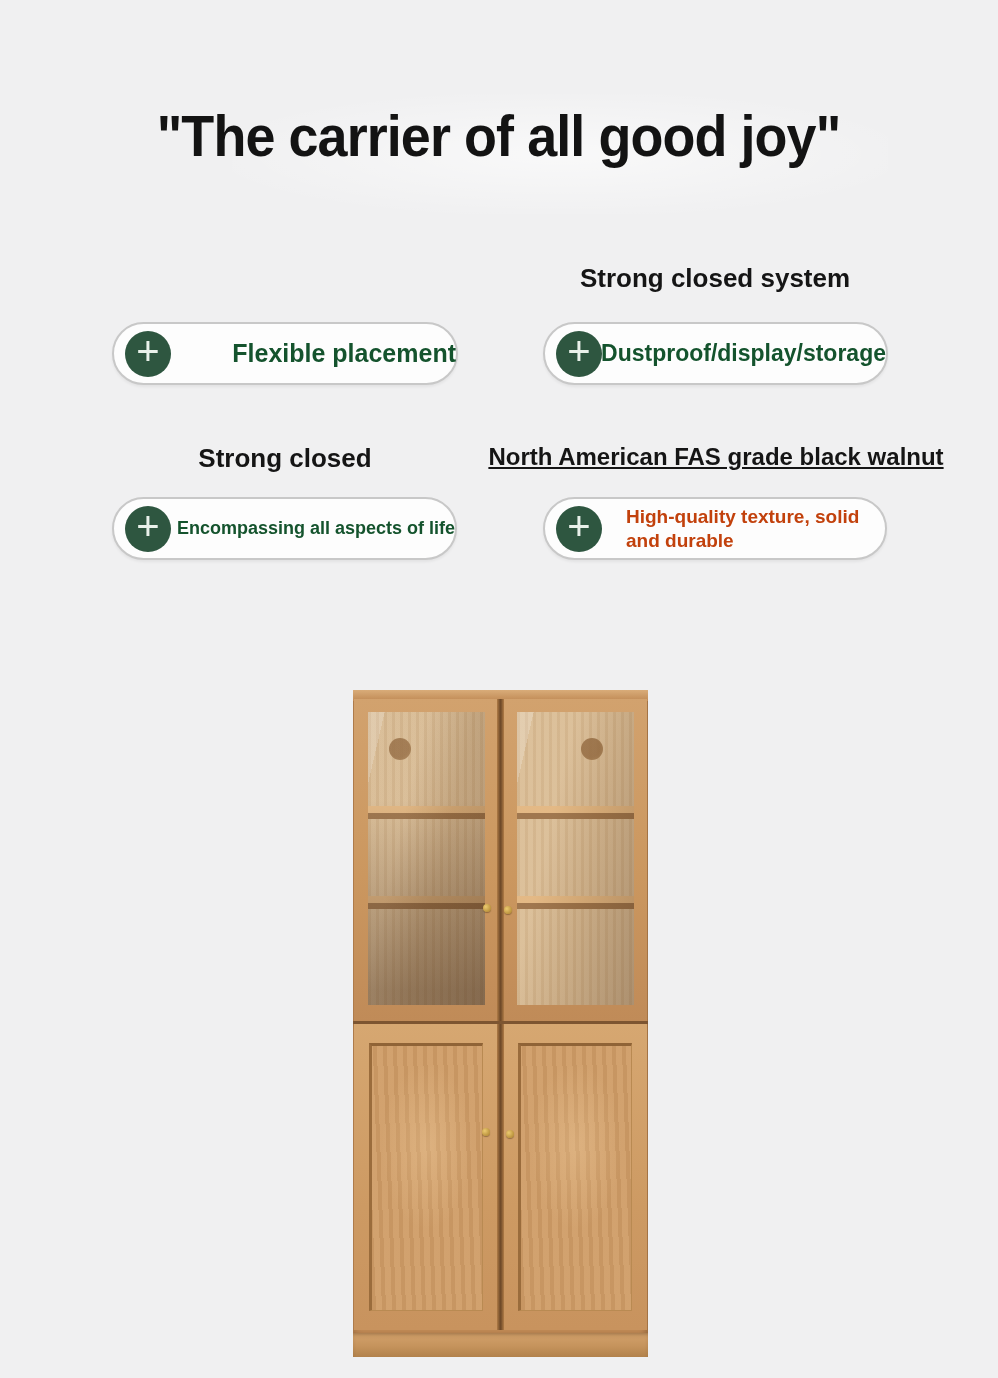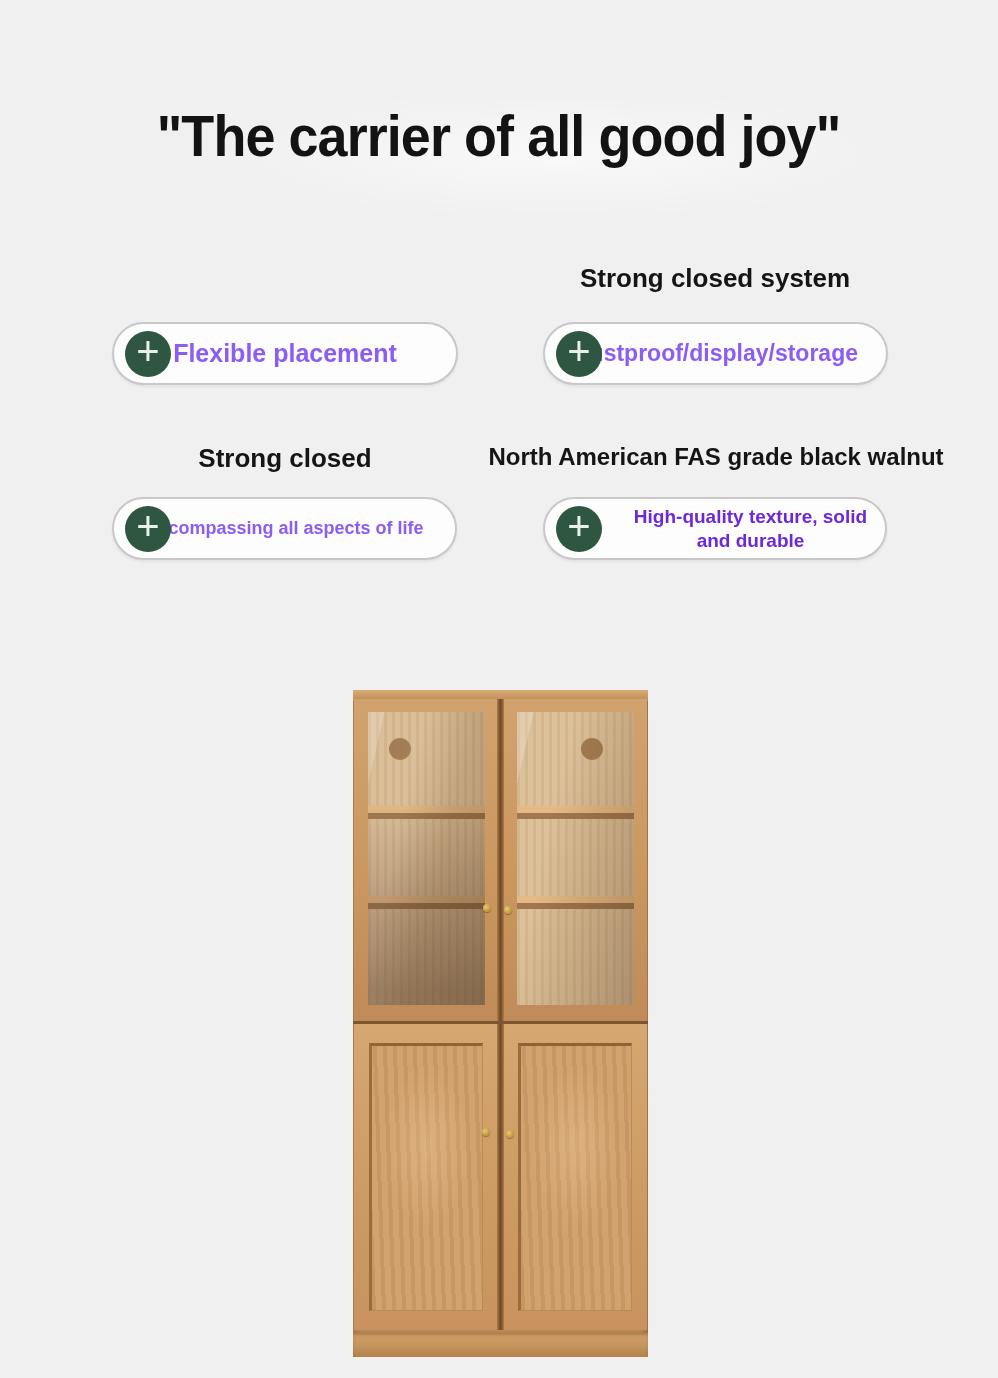--- a/index.html
+++ b/index.html
@@ -21,50 +21,50 @@
     margin:0;text-align:center;
     font-size:58px;font-weight:bold;letter-spacing:-1px;color:#131313;
   }
   .page-title .inner{display:inline-block;transform:scaleX(.93);transform-origin:center;white-space:nowrap;}
 
   
   .fh{position:absolute;font-weight:bold;color:#151515;text-align:center;line-height:1.1;}
   .fh-1{left:85px;top:262px;width:400px;font-size:27px;}
   .fh-2{left:515px;top:264px;width:400px;font-size:26px;}
   .fh-3{left:85px;top:444px;width:400px;font-size:26px;}
-  .fh-4{left:450px;top:444px;width:532px;font-size:24px;}
+  .fh-4{left:450px;top:444px;width:532px;font-size:24px;text-decoration:underline;}
   .sup-sm{font-size:12px;position:relative;top:-13px;margin-left:-13px;margin-right:1px;font-weight:bold;}
   .sup-lg{font-size:16px;position:relative;top:-8px;font-weight:bold;}
 
   
   .pill{
     position:absolute;height:59px;border:2px solid #c8c8c8;border-radius:40px;
     background:#fdfdfd;display:flex;align-items:center;
     box-shadow:0 2px 3px rgba(0,0,0,.06);
   }
   .pill-1{left:112px;top:322px;width:342px;}
   .pill-2{left:543px;top:322px;width:341px;}
   .pill-3{left:112px;top:497px;width:341px;}
   .pill-4{left:543px;top:497px;width:340px;}
   .plus-badge{
     width:46px;height:46px;border-radius:50%;flex:0 0 auto;margin-left:11px;
     background:#2e5640;display:flex;align-items:center;justify-content:center;
     position:relative;z-index:2;
   }
   .plus-glyph{color:#e9f1ea;font-size:40px;line-height:40px;margin-top:-5px;font-weight:normal;}
   .pill-label-center{
-    position:absolute;left:0;right:0;text-align:center;
-    font-weight:bold;color:#8b5cf6;z-index:1;
+    position:absolute;left:0;right:0;text-align:right;
+    font-weight:bold;color:#14532d;z-index:1;
   }
   .pill-1 .pill-label-center{font-size:25px;}
   .pill-2 .pill-label-center{font-size:23px;}
   .pill-3 .pill-label-center{font-size:18px;}
   .pill-label-left{
-    margin-left:24px;margin-right:10px;text-align:center;
-    font-weight:bold;color:#6d28d9;font-size:19px;line-height:1.22;
+    margin-left:24px;margin-right:10px;text-align:left;
+    font-weight:bold;color:#c2410c;font-size:19px;line-height:1.22;
   }
 
   
   .cabinet{position:absolute;left:353px;top:690px;width:295px;height:667px;}
   .top-section{
     position:absolute;left:0;top:0;width:295px;height:333px;background:#c38c57;
     box-shadow:inset -5px 0 7px -3px rgba(110,72,40,.55), inset 5px 0 7px -3px rgba(110,72,40,.35);
   }
   .top-rail{position:absolute;left:0;top:0;width:295px;height:11px;
     background:linear-gradient(180deg,#d9ac79,#c08a55);}

